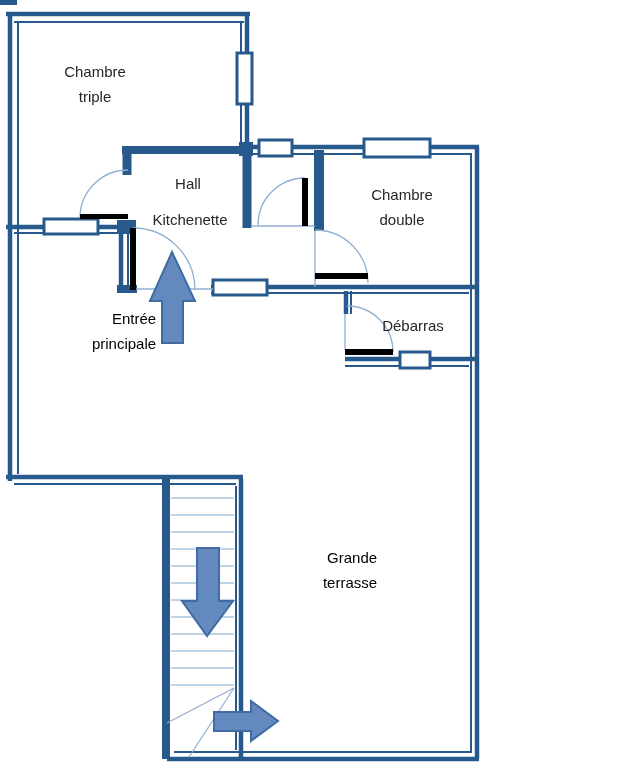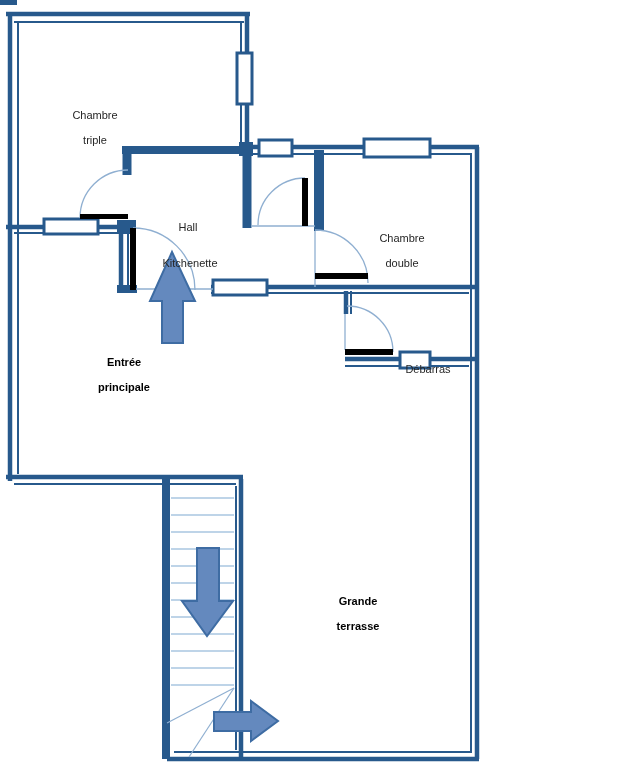--- a/index.html
+++ b/index.html
@@ -1,21 +1,21 @@
 <!DOCTYPE html>
 <html><head>
 <meta charset="utf-8">
 <style>
   html,body{margin:0;padding:0;background:#ffffff;}
   #stage{position:relative;width:620px;height:771px;background:#ffffff;overflow:hidden;
          font-family:"Liberation Sans", sans-serif;}
   #plan-svg{position:absolute;left:0;top:0;}
   .label{position:absolute;transform:translate(-50%,-50%);white-space:pre-line;
-         text-align:center;font-size:11px;line-height:25px;color:#262626;margin-top:44px;}
-  .label.bold{font-weight:bold;color:#000000;}
+         text-align:center;font-size:15px;line-height:25px;color:#262626;}
+  .label.bold{font-weight:normal;color:#000000;text-align:right;}
 </style>
 </head>
 <body>
 
 <div id="stage">
   <svg id="plan-svg" width="620" height="771" viewBox="0 0 620 771">
       <line x1="6" y1="14" x2="250" y2="14" stroke="#27598C" stroke-width="4.5"></line>
       <line x1="14" y1="22" x2="244" y2="22" stroke="#27598C" stroke-width="2"></line>
       <line x1="10" y1="14" x2="10" y2="481" stroke="#27598C" stroke-width="4.5"></line>
       <line x1="18" y1="22" x2="18" y2="474" stroke="#27598C" stroke-width="2"></line>
@@ -88,18 +88,18 @@
       <polygon points="197,548 219,548 219,601 233,601 207,636 182,601 197,601" fill="#6489BE" stroke="#3E6CA3" stroke-width="2" stroke-linejoin="miter"></polygon>
       <polygon points="214,712 251,712 251,701 278,721 251,741 251,731 214,731" fill="#6489BE" stroke="#3E6CA3" stroke-width="2" stroke-linejoin="miter"></polygon>
     </svg>
 
   <div class="label" style="left:95px;top:84px">Chambre
 triple</div>
   <div class="label" style="left:188px;top:183px">Hall</div>
   <div class="label" style="left:190px;top:219px">Kitchenette</div>
   <div class="label" style="left:402px;top:207px">Chambre
 double</div>
-  <div class="label" style="left:428px;top:325px">Débarras</div>
-  <div class="label bold" style="left:358px;top:570px">Grande
+  <div class="label" style="left:413px;top:325px">Débarras</div>
+  <div class="label bold" style="left:350px;top:570px">Grande
 terrasse</div>
   <div class="label bold" style="left:124px;top:331px">Entrée
 principale</div>
 </div>
 
 </body></html>

